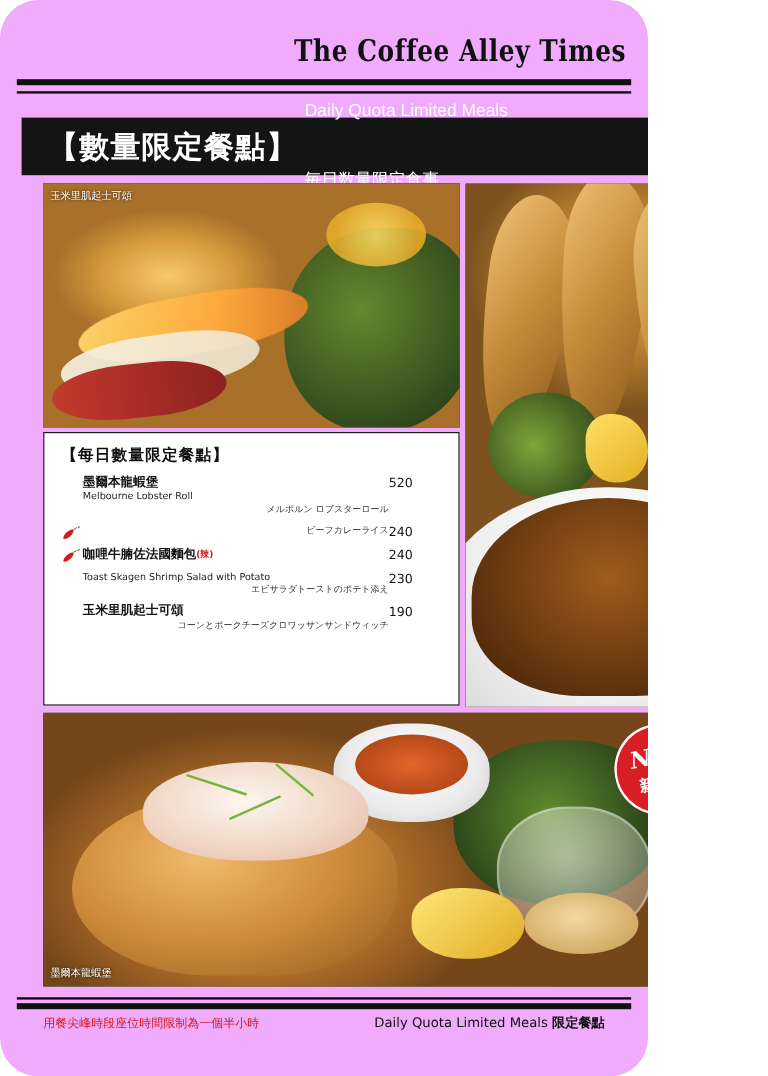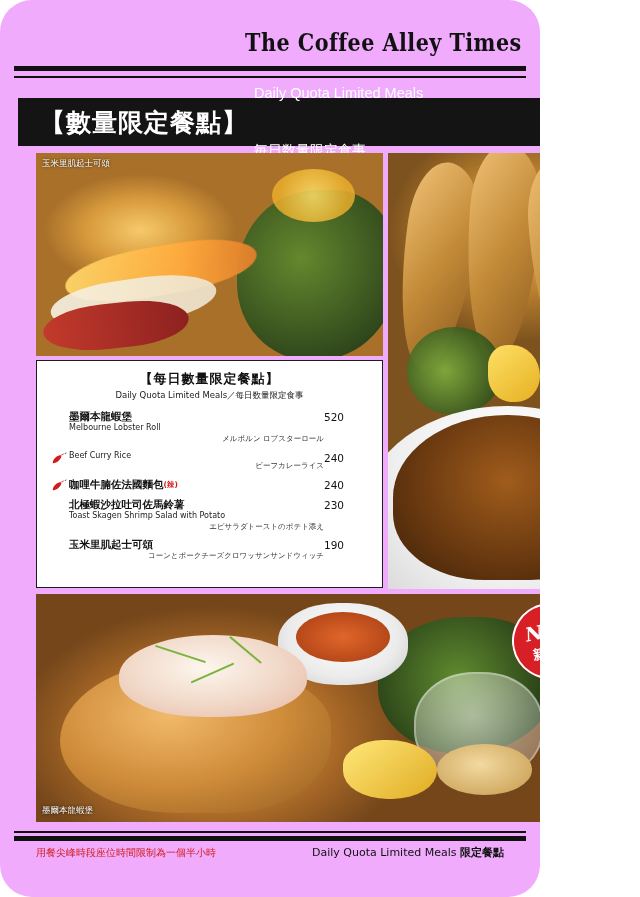--- a/index.html
+++ b/index.html
@@ -264,21 +264,20 @@
   
   .menubox {
     position: absolute;
     left: 36px; top: 360px;
     width: 347px; height: 228px;
     border: 1.5px solid #1c1c1c;
     background: #fff;
     padding: 9px 14px 8px 14px;
   }
   .menubox-head-cn {
-    text-align: center;
     font-size: 13px;
     font-weight: bold;
     font-family: "DejaVu Sans", sans-serif;
     letter-spacing: 1px;
     color: #111;
   }
   .menubox-head-en {
     text-align: center;
     font-size: 8.5px;
     color: #222;
@@ -388,58 +387,55 @@
     <div class="greens"></div>
     <div class="lemon"></div>
     <div class="tomato"></div>
     <div class="bg-plate"></div>
     <div class="curry"></div>
     <div class="photo-caption" id="photo-curry-caption">咖哩牛腩佐法國麵包</div>
   </div>
 
   <div class="menubox">
     <div class="menubox-head-cn">【每日數量限定餐點】</div>
-    <div class="menubox-head-en">Daily Quota Limited Meals／每日数量限定食事</div>
     <div class="menu-list">
 
       <div class="menu-item">
         <div class="menu-names">
           <div class="m-cn"><span>墨爾本龍蝦堡</span><span class="spicy"></span></div>
           <div class="m-en">Melbourne Lobster Roll</div>
           <div class="m-jp">メルボルン ロブスターロール</div>
         </div>
         <div class="m-price">520</div>
       </div>
 
       <div class="menu-item">
         <svg class="chili" viewBox="0 0 16 14">
           <path d="M13.5 1.5c-1 .3-1.6 1.1-1.9 2 -2.8-.6-5.8.6-8.1 2.8C1.5 8.2.6 10.4.8 12c1.6.3 3.9-.4 6-2.2 2.3-2 3.6-4.6 3.3-7 .9-.2 1.8-.6 2.3-1.3z" fill="#cf1c1c"></path>
           <path d="M13.6 1.4c.6-.6 1.5-.9 2.2-.8 -.3.8-1 1.5-1.8 1.7z" fill="#3f7a22"></path>
         </svg>
         <div class="menu-names">
-          <div class="m-en">Beef Curry Rice</div>
           <div class="m-jp">ビーフカレーライス</div>
         </div>
         <div class="m-price">240</div>
       </div>
 
       <div class="menu-item">
         <svg class="chili" viewBox="0 0 16 14">
           <path d="M13.5 1.5c-1 .3-1.6 1.1-1.9 2 -2.8-.6-5.8.6-8.1 2.8C1.5 8.2.6 10.4.8 12c1.6.3 3.9-.4 6-2.2 2.3-2 3.6-4.6 3.3-7 .9-.2 1.8-.6 2.3-1.3z" fill="#cf1c1c"></path>
           <path d="M13.6 1.4c.6-.6 1.5-.9 2.2-.8 -.3.8-1 1.5-1.8 1.7z" fill="#3f7a22"></path>
         </svg>
         <div class="menu-names">
           <div class="m-cn"><span>咖哩牛腩佐法國麵包</span><span class="spicy">(辣)</span></div>
         </div>
         <div class="m-price">240</div>
       </div>
 
       <div class="menu-item">
         <div class="menu-names">
-          <div class="m-cn"><span>北極蝦沙拉吐司佐馬鈴薯</span><span class="spicy"></span></div>
           <div class="m-en">Toast Skagen Shrimp Salad with Potato</div>
           <div class="m-jp">エビサラダトーストのポテト添え</div>
         </div>
         <div class="m-price">230</div>
       </div>
 
       <div class="menu-item">
         <div class="menu-names">
           <div class="m-cn"><span>玉米里肌起士可頌</span><span class="spicy"></span></div>
           <div class="m-jp">コーンとポークチーズクロワッサンサンドウィッチ</div>

